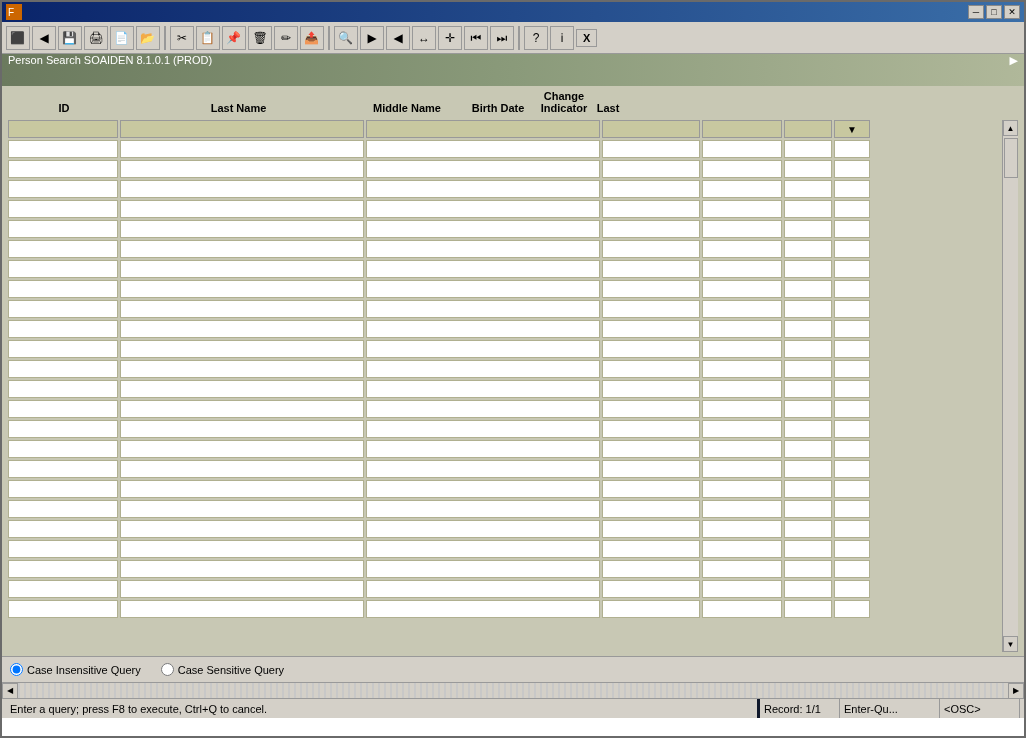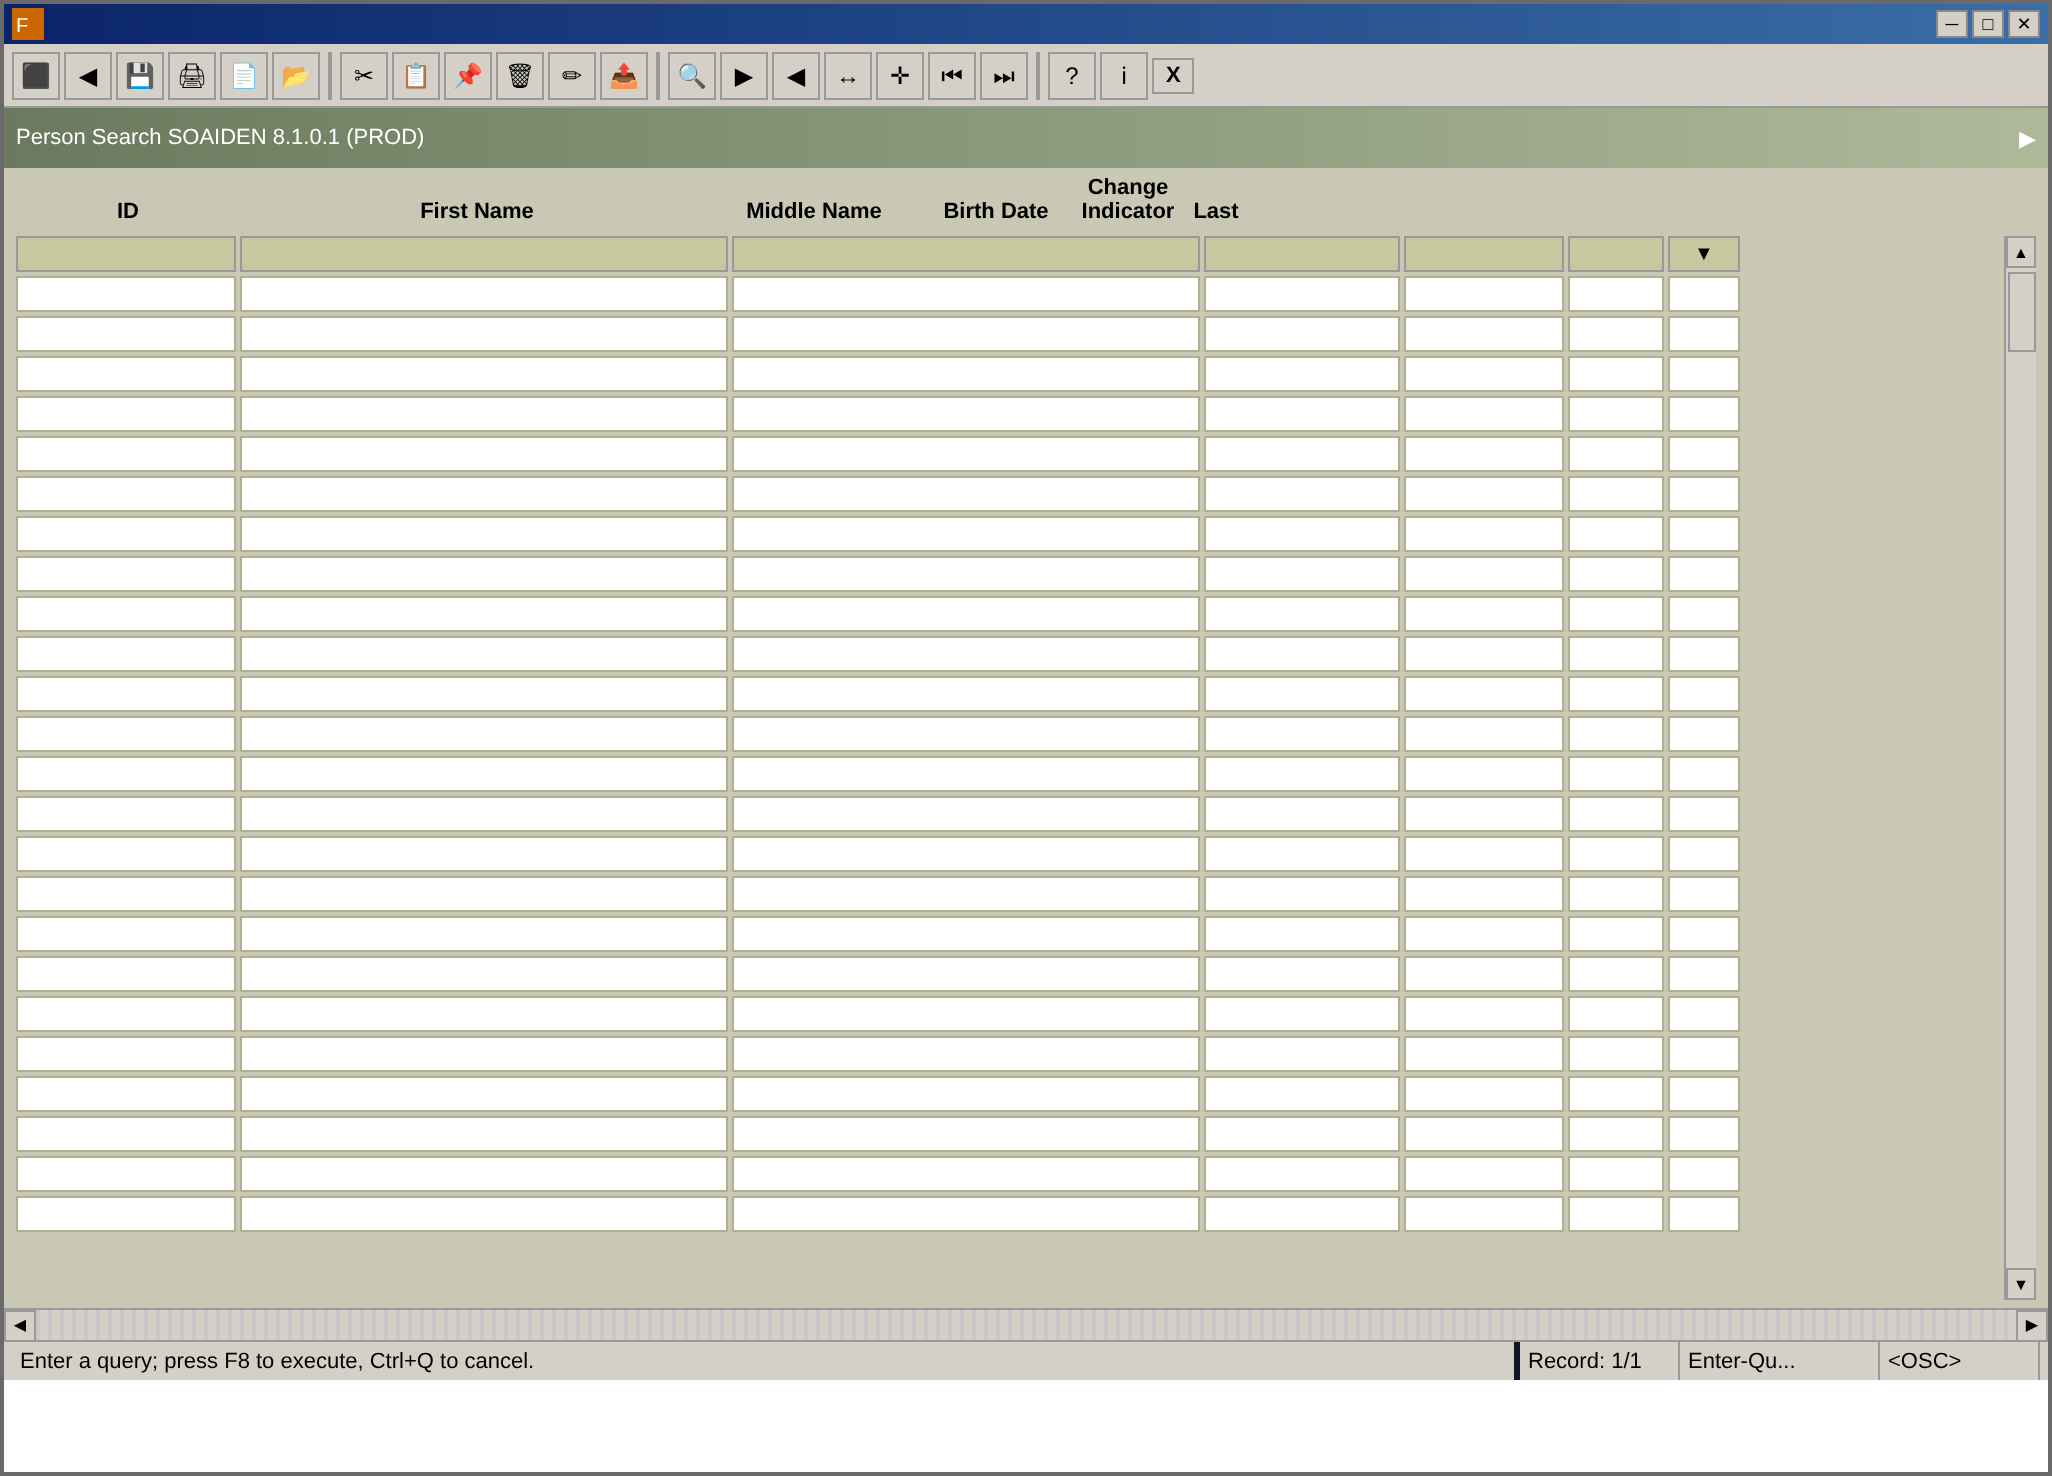--- a/index.html
+++ b/index.html
@@ -69,24 +69,23 @@
     }
     .toolbar-separator { width: 2px; height: 24px; background: #999; margin: 0 2px; }
     .toolbar-x-btn {
       background: #d4d0c8; border: 1px solid #999;
       padding: 2px 6px; cursor: pointer; font-weight: bold;
     }
 
     
     .form-header {
       background: linear-gradient(to right, #6b7a5e, #8a9a7a, #b0b89a);
-      height: 19px;
-      display: flex;
-      align-items: center;
-      padding: 15px 6px;
+      height: 32px;
+      display: flex;
+      padding: 0 6px;
       color: white;
       font-size: 11px;
     }
     .form-header-arrow { margin-left: auto; color: white; cursor: pointer; }
 
     
     .main-content {
       background: #c8c8b4;
       display: flex;
       flex-direction: column;
@@ -245,21 +244,21 @@
 
   <div class="form-header">
     <span>Person Search  SOAIDEN  8.1.0.1  (PROD)</span>
     <span class="form-header-arrow">▶</span>
   </div>
 
   <div class="main-content">
 
     <div class="col-headers" style="margin-bottom:2px;">
       <div class="col-header" style="width:112px; text-align:center;">ID</div>
-      <div class="col-header" style="width:237px; text-align:center;">First Name</div>
+      <div class="col-header" style="width:237px; text-align:center;">Last Name</div>
       <div class="col-header" style="width:100px; text-align:center;">Middle Name</div>
       <div class="col-header" style="width:82px; text-align:center;">Birth Date</div>
       <div class="col-header" style="width:50px; text-align:center; line-height:1.1;">Change<br>Indicator</div>
       <div class="col-header" style="width:38px; text-align:center;">Last</div>
     </div>
 
     <div style="display:flex; flex:1; overflow:hidden;">
       <div style="flex:1; display:flex; flex-direction:column; gap:2px; overflow:hidden;">
 
         <div style="display:flex; gap:2px; height:18px;">
@@ -493,20 +492,30 @@
       <div class="scrollbar-v">
         <div class="scroll-btn">▲</div>
         <div class="scroll-track">
           <div class="scroll-thumb"></div>
         </div>
         <div class="scroll-btn">▼</div>
       </div>
     </div>
   </div>
 
+  <div class="bottom-section">
+    <label class="radio-label">
+      <input type="radio" name="queryMode" checked="" style="">
+      <span>Case Insensitive Query</span>
+    </label>
+    <label class="radio-label">
+      <input type="radio" name="queryMode" style="">
+      <span>Case Sensitive Query</span>
+    </label>
+  </div>
 
   <div class="h-scrollbar">
     <div class="h-scroll-btn">◀</div>
     <div class="h-scroll-track"></div>
     <div class="h-scroll-btn">▶</div>
   </div>
 
   <div class="status-bar">
     <div class="status-segment" style="flex:1; border-right:3px solid #0f172a;">Enter a query; press F8 to execute, Ctrl+Q to cancel.</div>
     <div class="status-segment" style="width:80px;">Record: 1/1</div>

